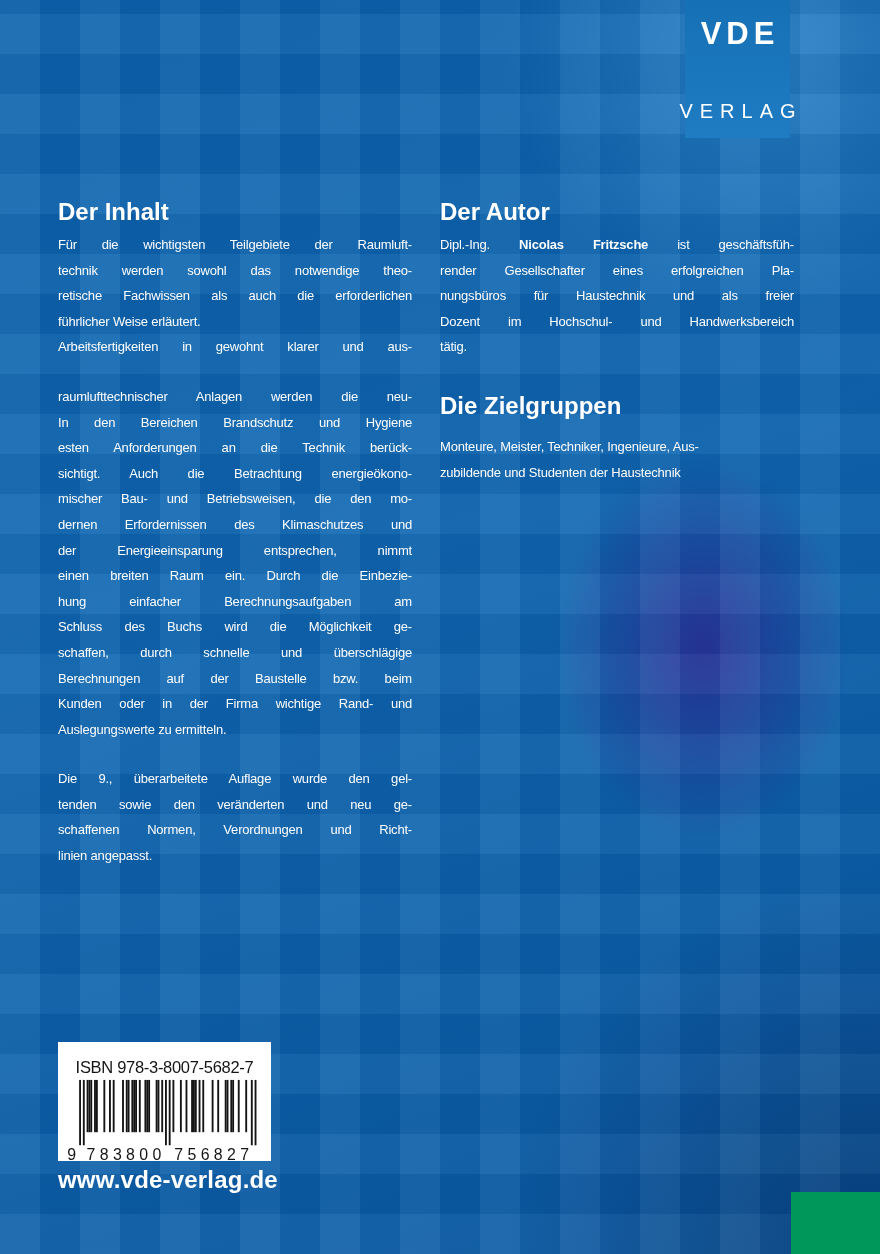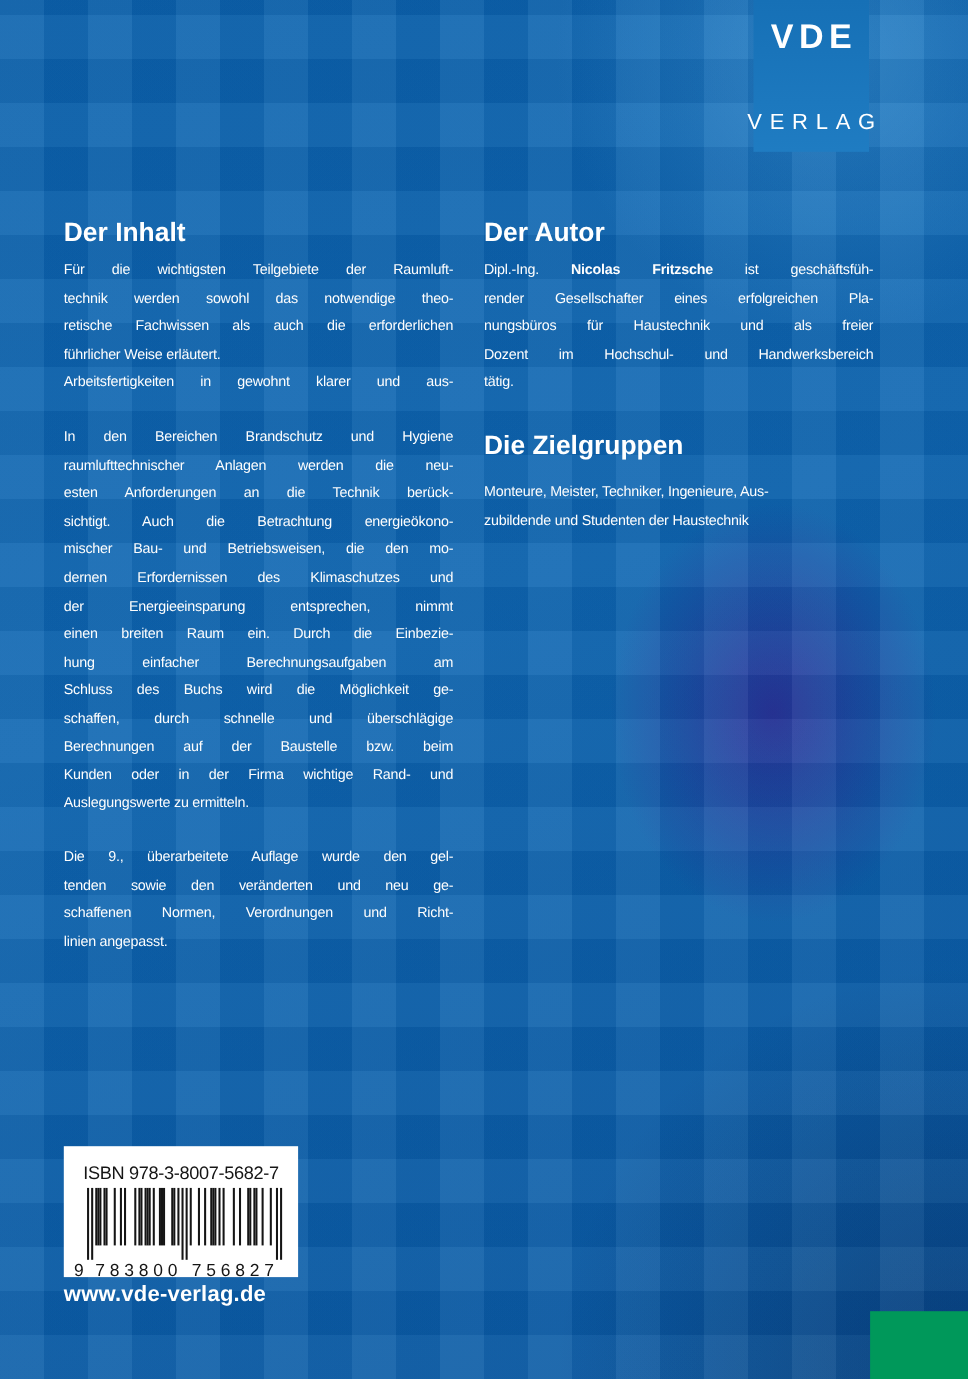--- a/index.html
+++ b/index.html
@@ -96,21 +96,21 @@
     line-height: 22px;
     color: #151515;
     letter-spacing: -0.3px;
   }
   .barcode-svg { display: block; margin: 1px auto 0 auto; width: 196px; height: 84px; }
   .bc-digit { font-family: "Liberation Sans", sans-serif; font-size: 17px; fill: #151515; }
 
   .url {
     position: absolute;
     left: 58px; top: 1166px;
-    font-size: 20px;
+    font-size: 24px;
     font-weight: bold;
     letter-spacing: 0.2px;
     color: #fff;
   }
 
   .green-square {
     position: absolute;
     right: 0; bottom: 0;
     width: 89px; height: 62px;
     background: #00985a;
@@ -129,22 +129,22 @@
   <div class="col col-left">
     <div class="heading">Der Inhalt</div>
     <div class="para">
         <span class="pline j">Für die wichtigsten Teilgebiete der Raumluft-</span>
         <span class="pline j">technik werden sowohl das notwendige theo-</span>
         <span class="pline j">retische Fachwissen als auch die erforderlichen</span>
         <span class="pline">führlicher Weise erläutert.</span>
         <span class="pline j">Arbeitsfertigkeiten in gewohnt klarer und aus-</span>
       </div>
     <div class="para">
+        <span class="pline j">raumlufttechnischer Anlagen werden die neu-</span>
         <span class="pline j">In den Bereichen Brandschutz und Hygiene</span>
-        <span class="pline j">raumlufttechnischer Anlagen werden die neu-</span>
         <span class="pline j">esten Anforderungen an die Technik berück-</span>
         <span class="pline j">sichtigt. Auch die Betrachtung energieökono-</span>
         <span class="pline j">mischer Bau- und Betriebsweisen, die den mo-</span>
         <span class="pline j">dernen Erfordernissen des Klimaschutzes und</span>
         <span class="pline j">der Energieeinsparung entsprechen, nimmt</span>
         <span class="pline j">einen breiten Raum ein. Durch die Einbezie-</span>
         <span class="pline j">hung einfacher Berechnungsaufgaben am</span>
         <span class="pline j">Schluss des Buchs wird die Möglichkeit ge-</span>
         <span class="pline j">schaffen, durch schnelle und überschlägige</span>
         <span class="pline j">Berechnungen auf der Baustelle bzw. beim</span>

